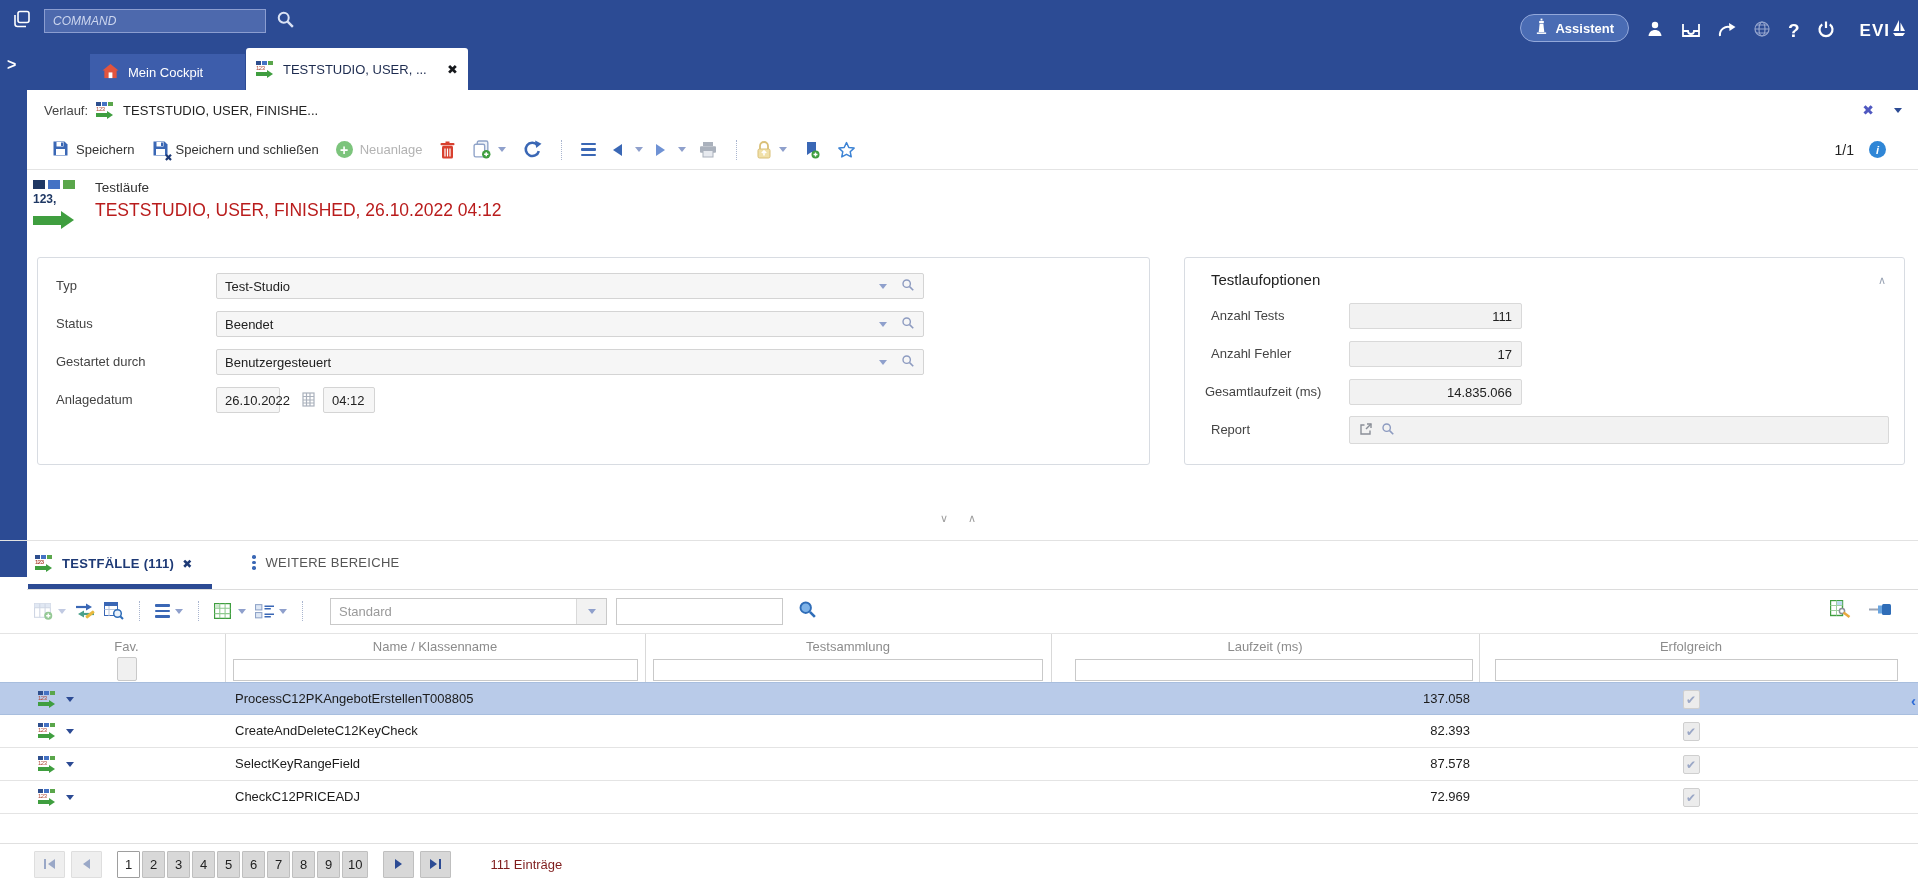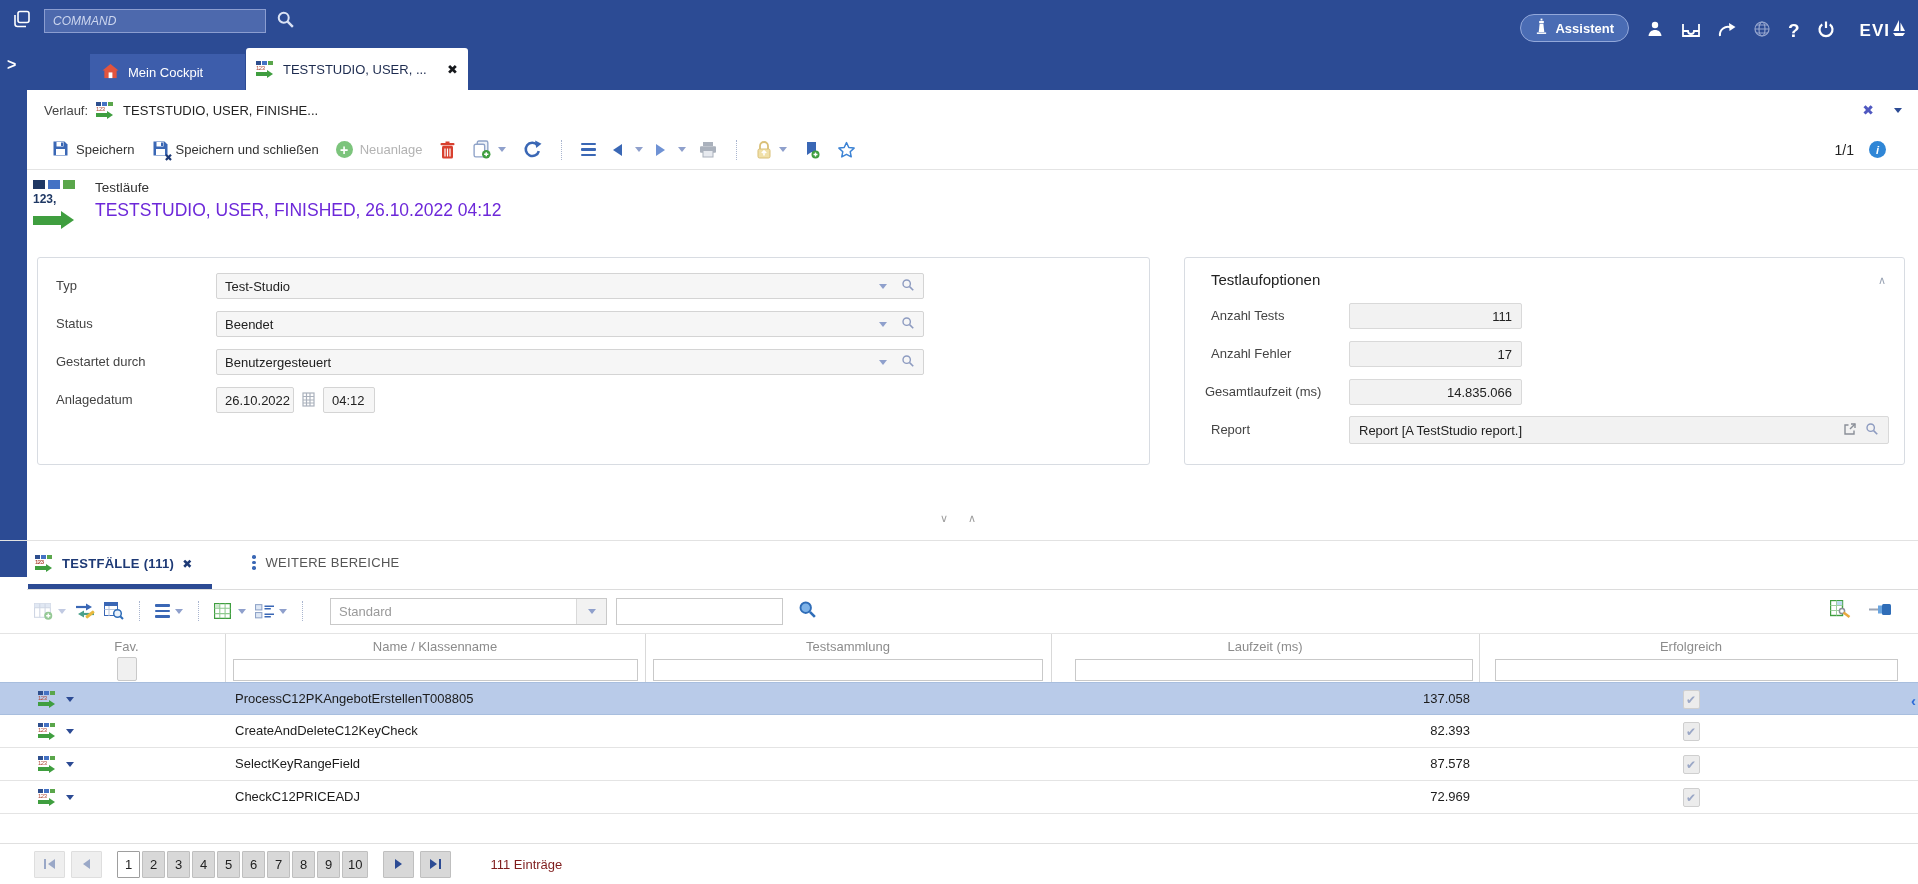--- a/index.html
+++ b/index.html
@@ -42,21 +42,21 @@
   .caret { width:0; height:0; border-left:4px solid transparent; border-right:4px solid transparent; border-top:5px solid #8fa0cc; display:inline-block; }
   .caret.dark { border-top-color:#2c4b94; }
   .tri-l { width:0; height:0; border-top:6px solid transparent; border-bottom:6px solid transparent; border-right:9px solid #3a67b5; display:inline-block; }
   .tri-r { width:0; height:0; border-top:6px solid transparent; border-bottom:6px solid transparent; border-left:9px solid #6f92d4; display:inline-block; }
   .page-ind { position:absolute; right:64px; font-size:14px; color:#222; }
   .info-dot { position:absolute; right:32px; width:17px; height:17px; border-radius:50%; background:#2f86d6; color:#fff; font-size:11px; font-weight:bold; font-style:italic; display:flex; align-items:center; justify-content:center; cursor:pointer; }
 
   
   .rec-head { position:absolute; left:33px; top:180px; display:flex; gap:14px; }
   .rh-text .entity { font-size:13.5px; color:#333; margin-bottom:5px; }
-  .rh-text .title { font-size:17.5px; color:#6d28d9; }
+  .rh-text .title { font-size:17.5px; color:#b91c1c; }
 
   
   .tr-big { position:relative; width:48px; height:54px; }
   .tr-big .s { position:absolute; top:0; width:12px; height:9px; }
   .tr-big .s1 { left:0; background:#1f3864; }
   .tr-big .s2 { left:15px; background:#4472c4; }
   .tr-big .s3 { left:30px; background:#5aa64b; }
   .tr-big .num { position:absolute; left:0; top:12px; font-size:12px; font-weight:bold; color:#1f3864; }
   .tr-big .bar { position:absolute; left:0; top:36px; width:28px; height:9px; background:#3f9e3f; }
   .tr-big .tip { position:absolute; left:28px; top:31px; width:0; height:0; border-top:9px solid transparent; border-bottom:9px solid transparent; border-left:13px solid #3f9e3f; }
@@ -408,21 +408,21 @@
     <div class="ffield" style="top:91px">
       <span class="fval">Benutzergesteuert</span>
       <span class="caret" style="margin-right:14px"></span>
       <span class="mag"><svg width="14" height="14" viewBox="0 0 16 16">
             <circle cx="6.5" cy="6.5" r="4.2" fill="none" stroke="currentColor" stroke-width="1.6"></circle>
             <line x1="9.8" y1="9.8" x2="14" y2="14" stroke="currentColor" stroke-width="1.8"></line>
           </svg></span>
     </div>
 
     <span class="frow-label" style="top:134px">Anlagedatum</span>
-    <div class="dfield" style="left:178px; top:129px; width:78px;">
+    <div class="dfield" style="left:178px; top:129px; width:64px;">
       <span>26.10.2022</span>
     </div>
     <span class="cal-ic" style="left:264px; top:133px;">
       <svg width="13" height="16" viewBox="0 0 13 16" fill="none" stroke="#aab1bc" stroke-width="1.2">
           <rect x="1" y="2" width="11" height="13"></rect>
           <path d="M1 5.5h11M4.5 2v13M8 2v13M1 9h11M1 12h11"></path>
         </svg>
     </span>
     <div class="dfield" style="left:285px; top:129px; width:52px;">
       <span>04:12</span>
@@ -443,21 +443,20 @@
       <span>17</span>
     </div>
 
     <span class="frow-label" style="left:20px; top:126px">Gesamtlaufzeit (ms)</span>
     <div class="nfield" style="top:121px">
       <span>14.835.066</span>
     </div>
 
     <span class="frow-label" style="left:26px; top:164px">Report</span>
     <div class="repfield">
-      <span class="fval">Report [A TestStudio report.]</span>
       <span>
         <svg width="14" height="14" viewBox="0 0 14 14">
             <path d="M5.5 3H2v9h9V8.5" fill="none" stroke="#8a8f98" stroke-width="1.4"></path>
             <path d="M8 2h4v4" fill="none" stroke="#8a8f98" stroke-width="1.4"></path>
             <line x1="12" y1="2" x2="7" y2="7" stroke="#8a8f98" stroke-width="1.4"></line>
           </svg>
       </span>
       <span style="color:#8d9bc0">
         <svg width="14" height="14" viewBox="0 0 16 16">
             <circle cx="6.5" cy="6.5" r="4.2" fill="none" stroke="currentColor" stroke-width="1.6"></circle>

